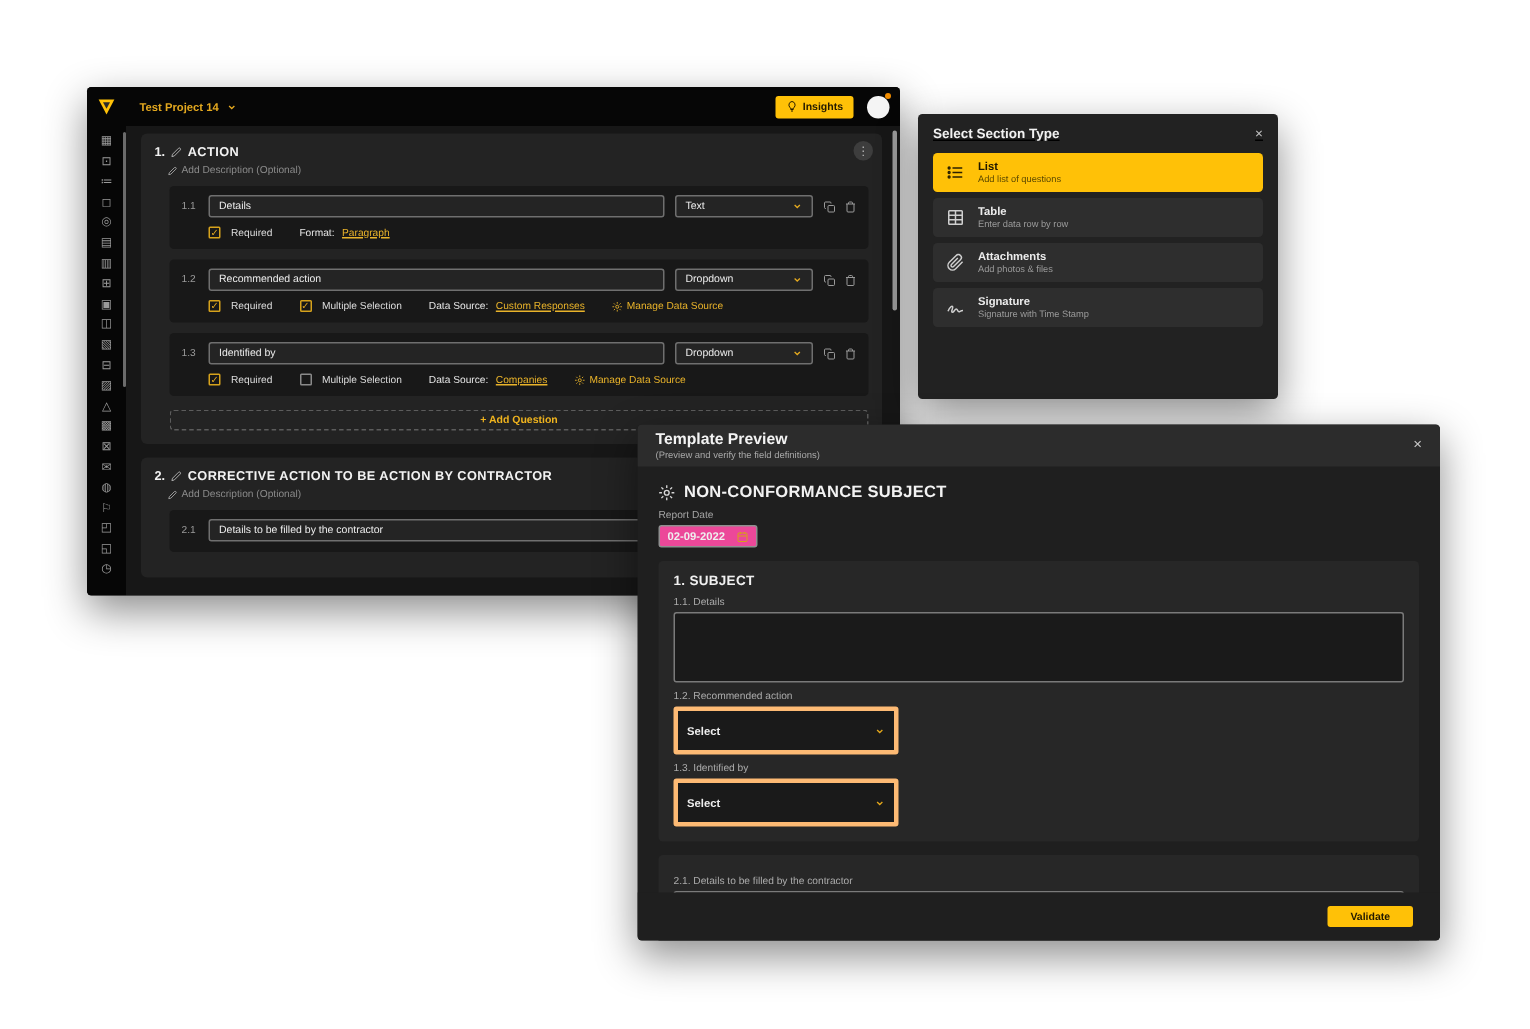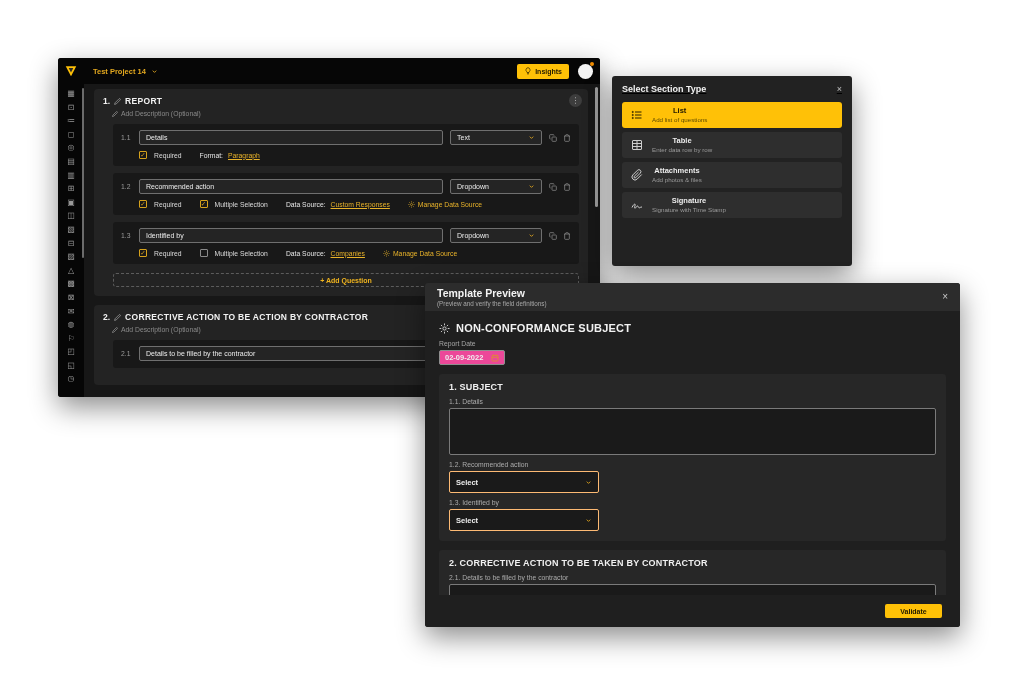--- a/index.html
+++ b/index.html
@@ -54,21 +54,21 @@
   .manage svg { width:7px; height:7px; }
   .add-q { border:1px dashed #5c5c5c; border-radius:3px; height:14px; margin:9px 0 1px 10px; display:flex; align-items:center; justify-content:center; color:#f0b41e; font-size:7px; font-weight:bold; cursor:pointer; }
   .sec2 { min-height:80px; }
 
   
   .win-select { left:612px; top:76px; width:240px; height:190px; background:#222222; z-index:2; }
   .dlg-head { display:flex; align-items:center; padding:8px 10px 6px;text-decoration:underline; }
   .dlg-title { color:#f2f2f2; font-size:9px; font-weight:bold; }
   .dlg-close { margin-left:auto; color:#c0c0c0; font-size:9px; cursor:pointer; line-height:9px; }
   .type-list { padding:2px 10px; }
-  .type-item { height:26px; margin-bottom:4px; background:#2e2e2e; border-radius:3px; display:flex; align-items:center; gap:9px; padding:0 9px; cursor:pointer; color:#cfcfcf;text-align:center; }
+  .type-item { height:26px; margin-bottom:4px; background:#2e2e2e; border-radius:3px; display:flex; align-items:center; gap:9px; padding:0 9px; cursor:pointer; color:#cfcfcf; }
   .type-item svg { width:12px; height:12px; flex:0 0 12px; }
   .ti-name { font-size:7.5px; font-weight:bold; color:#ececec; line-height:8px; }
   .ti-desc { font-size:6.2px; color:#9b9b9b; line-height:7px; margin-top:1.5px; }
   .type-item.selected { background:#ffc107; color:#2a2000; }
   .type-item.selected .ti-name { color:#201800; }
   .type-item.selected .ti-desc { color:#5d4a00; }
 
   
   .win-preview { left:425px; top:283px; width:535px; height:344px; background:#1f1f1f; z-index:3; }
   .pv-head { height:28px; background:#2c2c2c; padding:4px 12px 0; position:relative; }
@@ -82,21 +82,21 @@
   .pv-reporting { color:#bdbdbd; font-size:7.5px; margin-top:6px; }
   .pv-datelabel { color:#a5a5a5; font-size:6.8px; margin-top:6px; }
   .datebox { width:66px; height:15px; border:1px solid #8f8f8f; background:#ec4899; border-radius:2px; display:flex; align-items:center; padding:0 5px; margin-top:3px; cursor:pointer; }
   .datebox span { color:#efefef; font-size:7.5px; font-weight:bold; }
   .datebox svg { width:8px; height:8px; color:#d8a019; margin-left:auto; }
   .pv-section { background:#272727; border-radius:3px; padding:8px 10px 10px; margin-top:9px; }
   .pv-sec-title { color:#f0f0f0; font-size:9px; font-weight:bold; letter-spacing:.2px; }
   .pv-flabel { color:#ababab; font-size:6.8px; margin-top:6px; }
   .pv-textarea { height:47px; background:#1a1a1a; border:1px solid #7a7a7a; border-radius:2px; margin-top:3px; }
   .pv-textarea.short { height:31px; }
-  .pv-select { width:150px; height:22px; background:#1a1a1a; border:1px solid #fdba74; border-radius:2px; display:flex; align-items:center; padding:0 6px; margin-top:3px; cursor:pointer;gap:32px; }
+  .pv-select { width:150px; height:32px; background:#1a1a1a; border:3px solid #fdba74; border-radius:2px; display:flex; align-items:center; padding:0 6px; margin-top:3px; cursor:pointer;gap:32px; }
   .pv-select span { color:#eeeeee; font-size:7.5px; font-weight:bold; }
   .pv-select svg { width:7px; height:7px; color:#e2a61b; margin-left:auto; }
   .pv-footer { position:absolute; left:0; right:0; bottom:0; height:32px; background:#1f1f1f; display:flex; align-items:center; justify-content:flex-end; padding-right:18px; }
   .validate-btn { width:57px; height:14px; background:#ffc107; border-radius:2px; color:#221a00; font-size:7px; font-weight:bold; display:flex; align-items:center; justify-content:center; cursor:pointer; }
 </style>
 </head>
 <body>
 
 <div id="canvas">
 
@@ -155,21 +155,21 @@
 
     <div class="content">
       <span class="content-scroll"></span>
 
       <div class="section-card">
         <div class="sec-head">
           <span class="sec-num">1.</span>
           <svg class="pencil" viewBox="0 0 24 24" fill="none" stroke="currentColor" stroke-width="2">
               <path d="M17 3a2.8 2.8 0 1 1 4 4L7.5 20.5 2 22l1.5-5.5z"></path>
             </svg>
-          <span class="sec-title">REPORT</span>
+          <span class="sec-title">ACTION</span>
           <span class="sec-menu">⋮</span>
         </div>
         <div class="sec-desc">
           <svg class="pencil" viewBox="0 0 24 24" fill="none" stroke="currentColor" stroke-width="2">
               <path d="M17 3a2.8 2.8 0 1 1 4 4L7.5 20.5 2 22l1.5-5.5z"></path>
             </svg>
           <span>Add Description (Optional)</span>
         </div>
 
         <div class="q-card">
@@ -411,21 +411,20 @@
         <div class="pv-flabel">1.3. Identified by</div>
         <div class="pv-select">
           <span>Select</span>
           <svg viewBox="0 0 24 24" fill="none" stroke="currentColor" stroke-width="3">
               <polyline points="6 9 12 15 18 9"></polyline>
             </svg>
         </div>
       </div>
 
       <div class="pv-section">
-        <div class="pv-sec-title">2. CORRECTIVE ACTION TO BE TAKEN BY CONTRACTOR</div>
         <div class="pv-flabel">2.1. Details to be filled by the contractor</div>
         <div class="pv-textarea short"></div>
       </div>
 
       <div class="pv-footer">
         <div class="validate-btn">Validate</div>
       </div>
     </div>
   </div>
 

